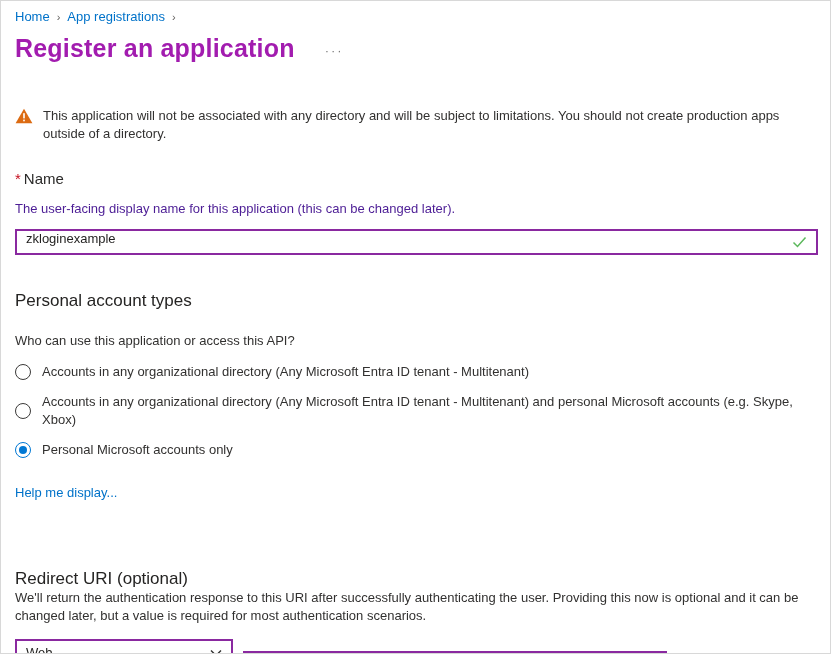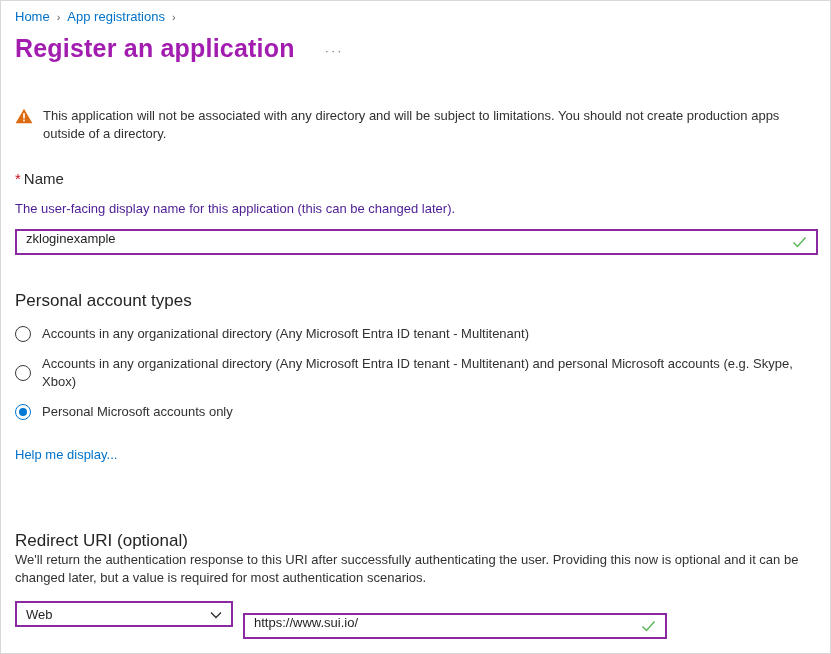--- a/index.html
+++ b/index.html
@@ -131,20 +131,21 @@
       <span class="value">zkloginexample</span>
       <span class="check-icon">
         <svg width="15" height="12" viewBox="0 0 15 12">
           <polyline points="1.5,6.5 5.5,10.5 13.5,1.5" fill="none" stroke="#5cb85c" stroke-width="1.5"></polyline>
         </svg>
       </span>
     </div>
 
     <h2 class="section-heading heading-accounts">Personal account types</h2>
 
+    <div class="question">Who can use this application or access this API?</div>
 
     <div class="radio-row r1">
       <span class="radio"></span>
       <span class="radio-label">Accounts in any organizational directory (Any Microsoft Entra ID tenant - Multitenant)</span>
     </div>
 
     <div class="radio-row r2">
       <span class="radio"></span>
       <span class="radio-label">Accounts in any organizational directory (Any Microsoft Entra ID tenant - Multitenant) and personal Microsoft accounts (e.g. Skype, Xbox)</span>
     </div>

